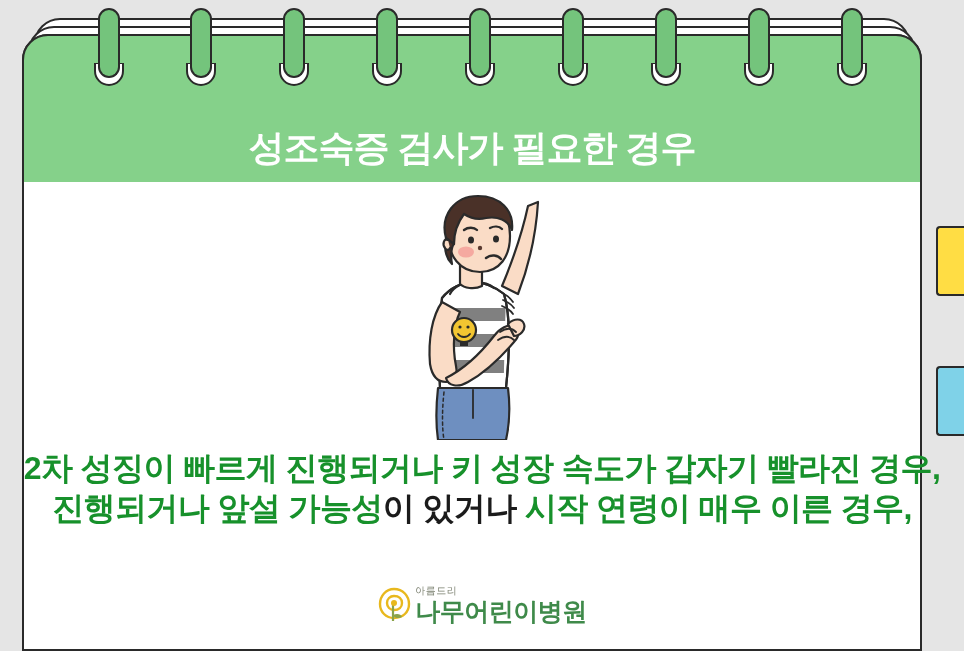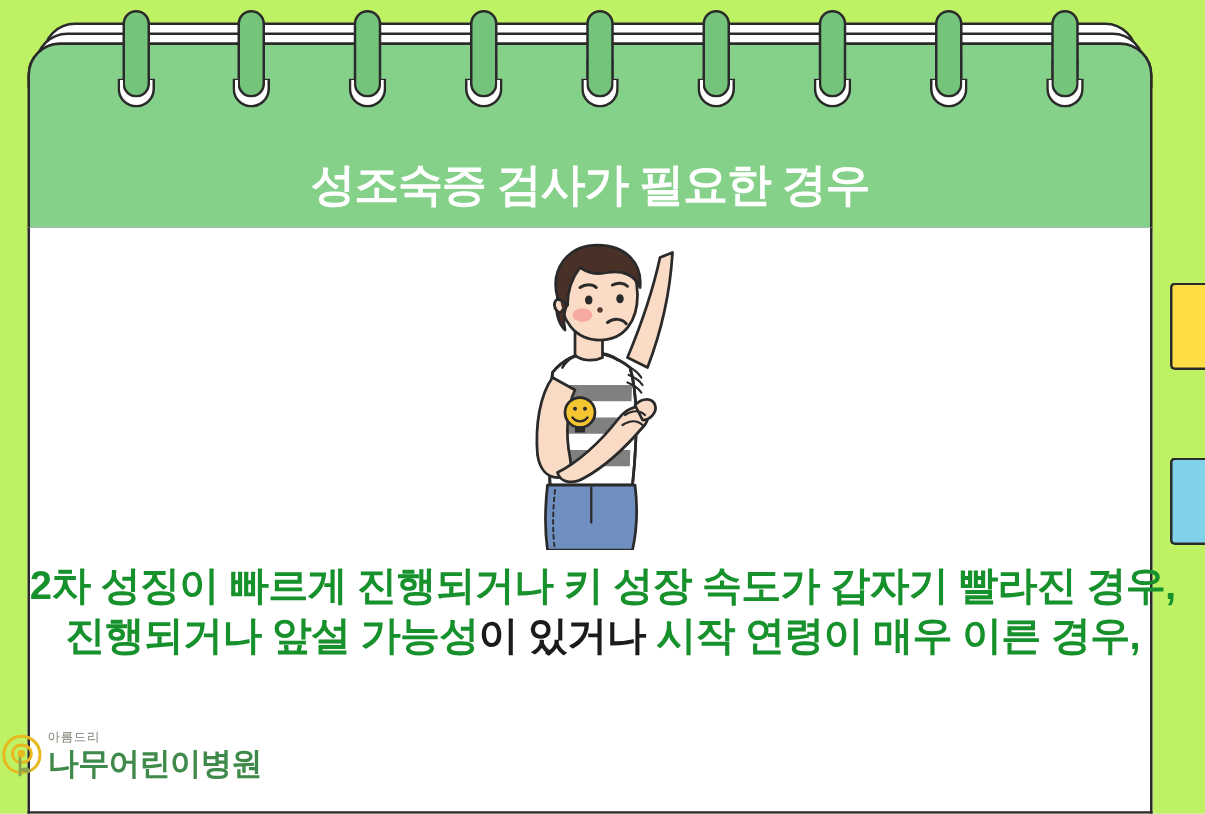--- a/index.html
+++ b/index.html
@@ -11,21 +11,21 @@
     height: 651px;
     overflow: hidden;
     background: #e3f4c2;
     font-family: "Liberation Sans", sans-serif;
   }
 
   #stage {
     position: relative;
     width: 964px;
     height: 651px;
-    background: #bef264;
+    background: #e5e5e5;
   }
 
   
   .side-tab {
     position: absolute;
     right: 0;
     width: 26px;
     border: 2px solid #2a2a2a;
     border-right: none;
     border-radius: 4px 0 0 4px;
@@ -187,21 +187,21 @@
   .hl { color: #17912b; }
 
   
   .logo {
     position: absolute;
     left: 0;
     right: 0;
     top: 586px;
     display: flex;
     align-items: center;
-    justify-content: flex-start;
+    justify-content: center;
     gap: 4px;
     z-index: 5;
   }
   .logo-mark { width: 34px; height: 36px; flex: none; }
   .logo-text { display: flex; flex-direction: column; line-height: 1; }
   .logo-sub {
     font-size: 10px;
     color: #7a7f6e;
     letter-spacing: 0.5px;
     margin-bottom: 3px;

